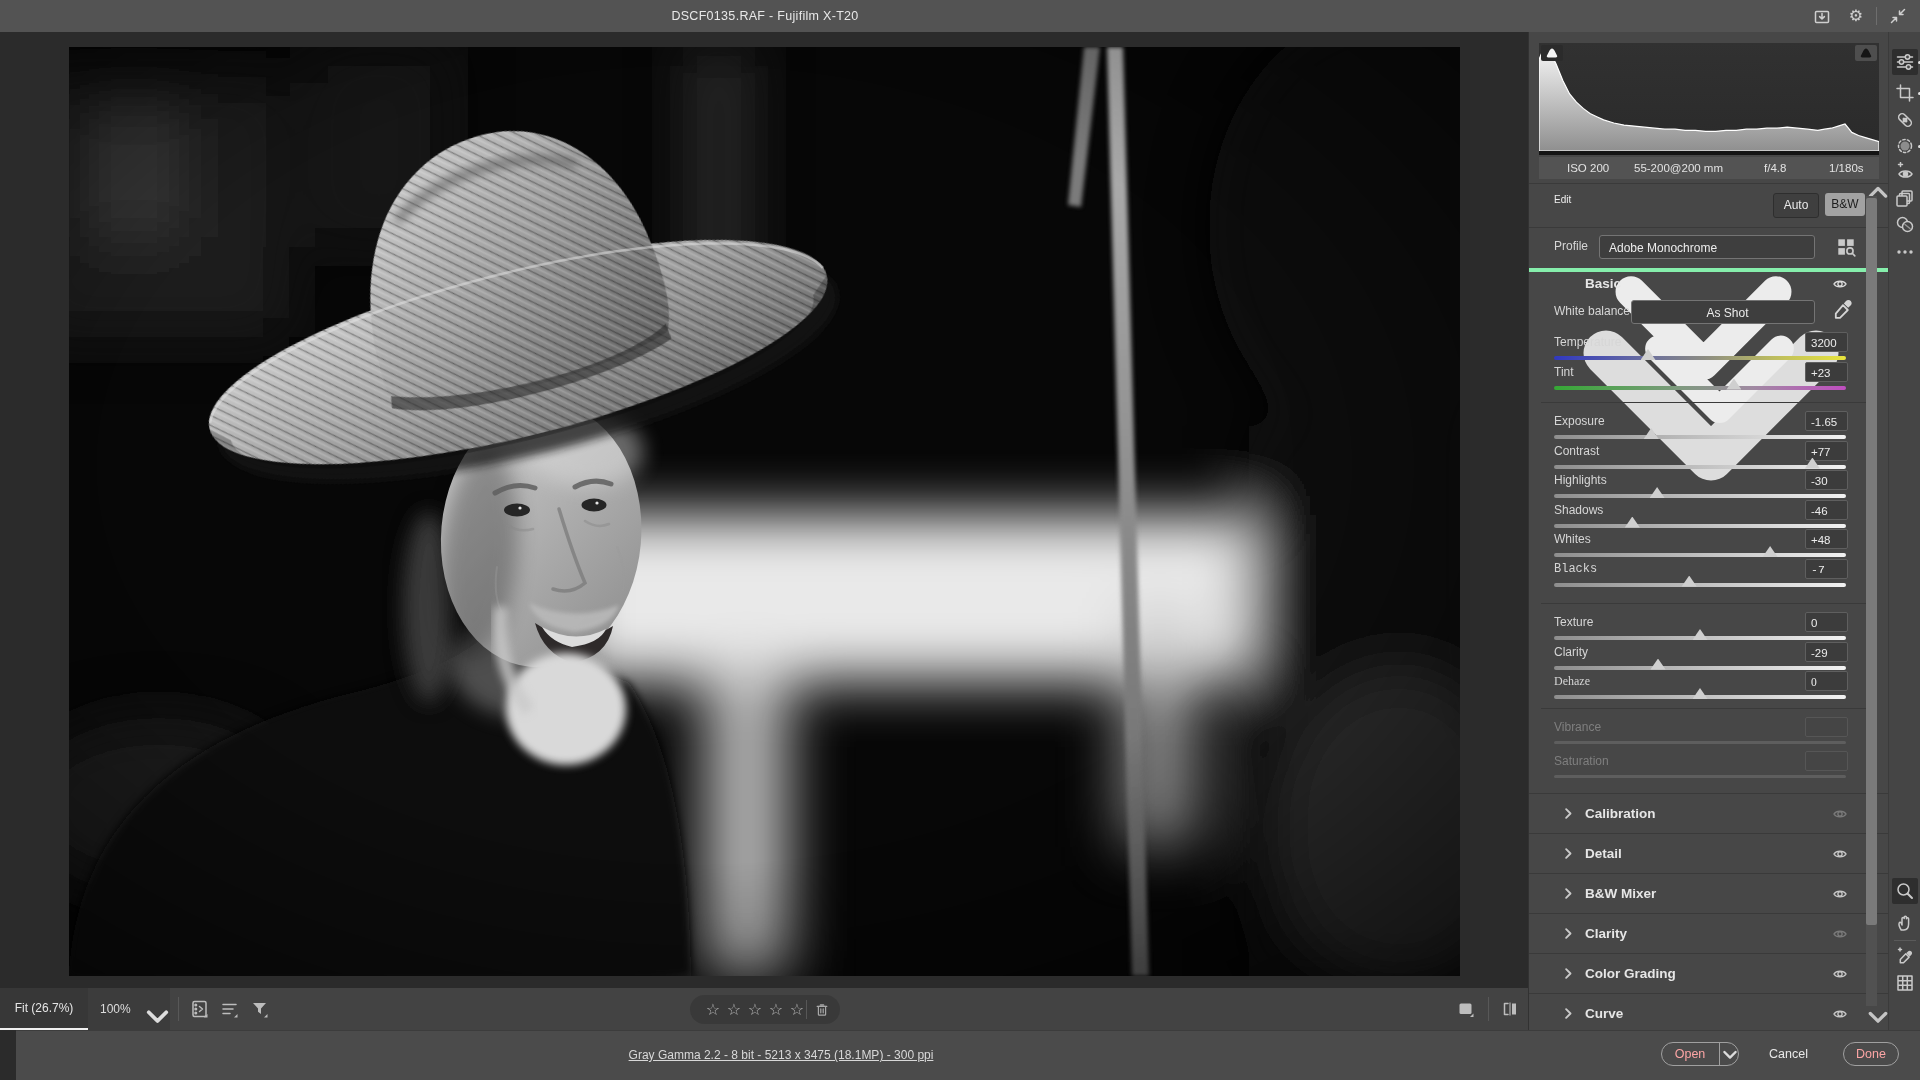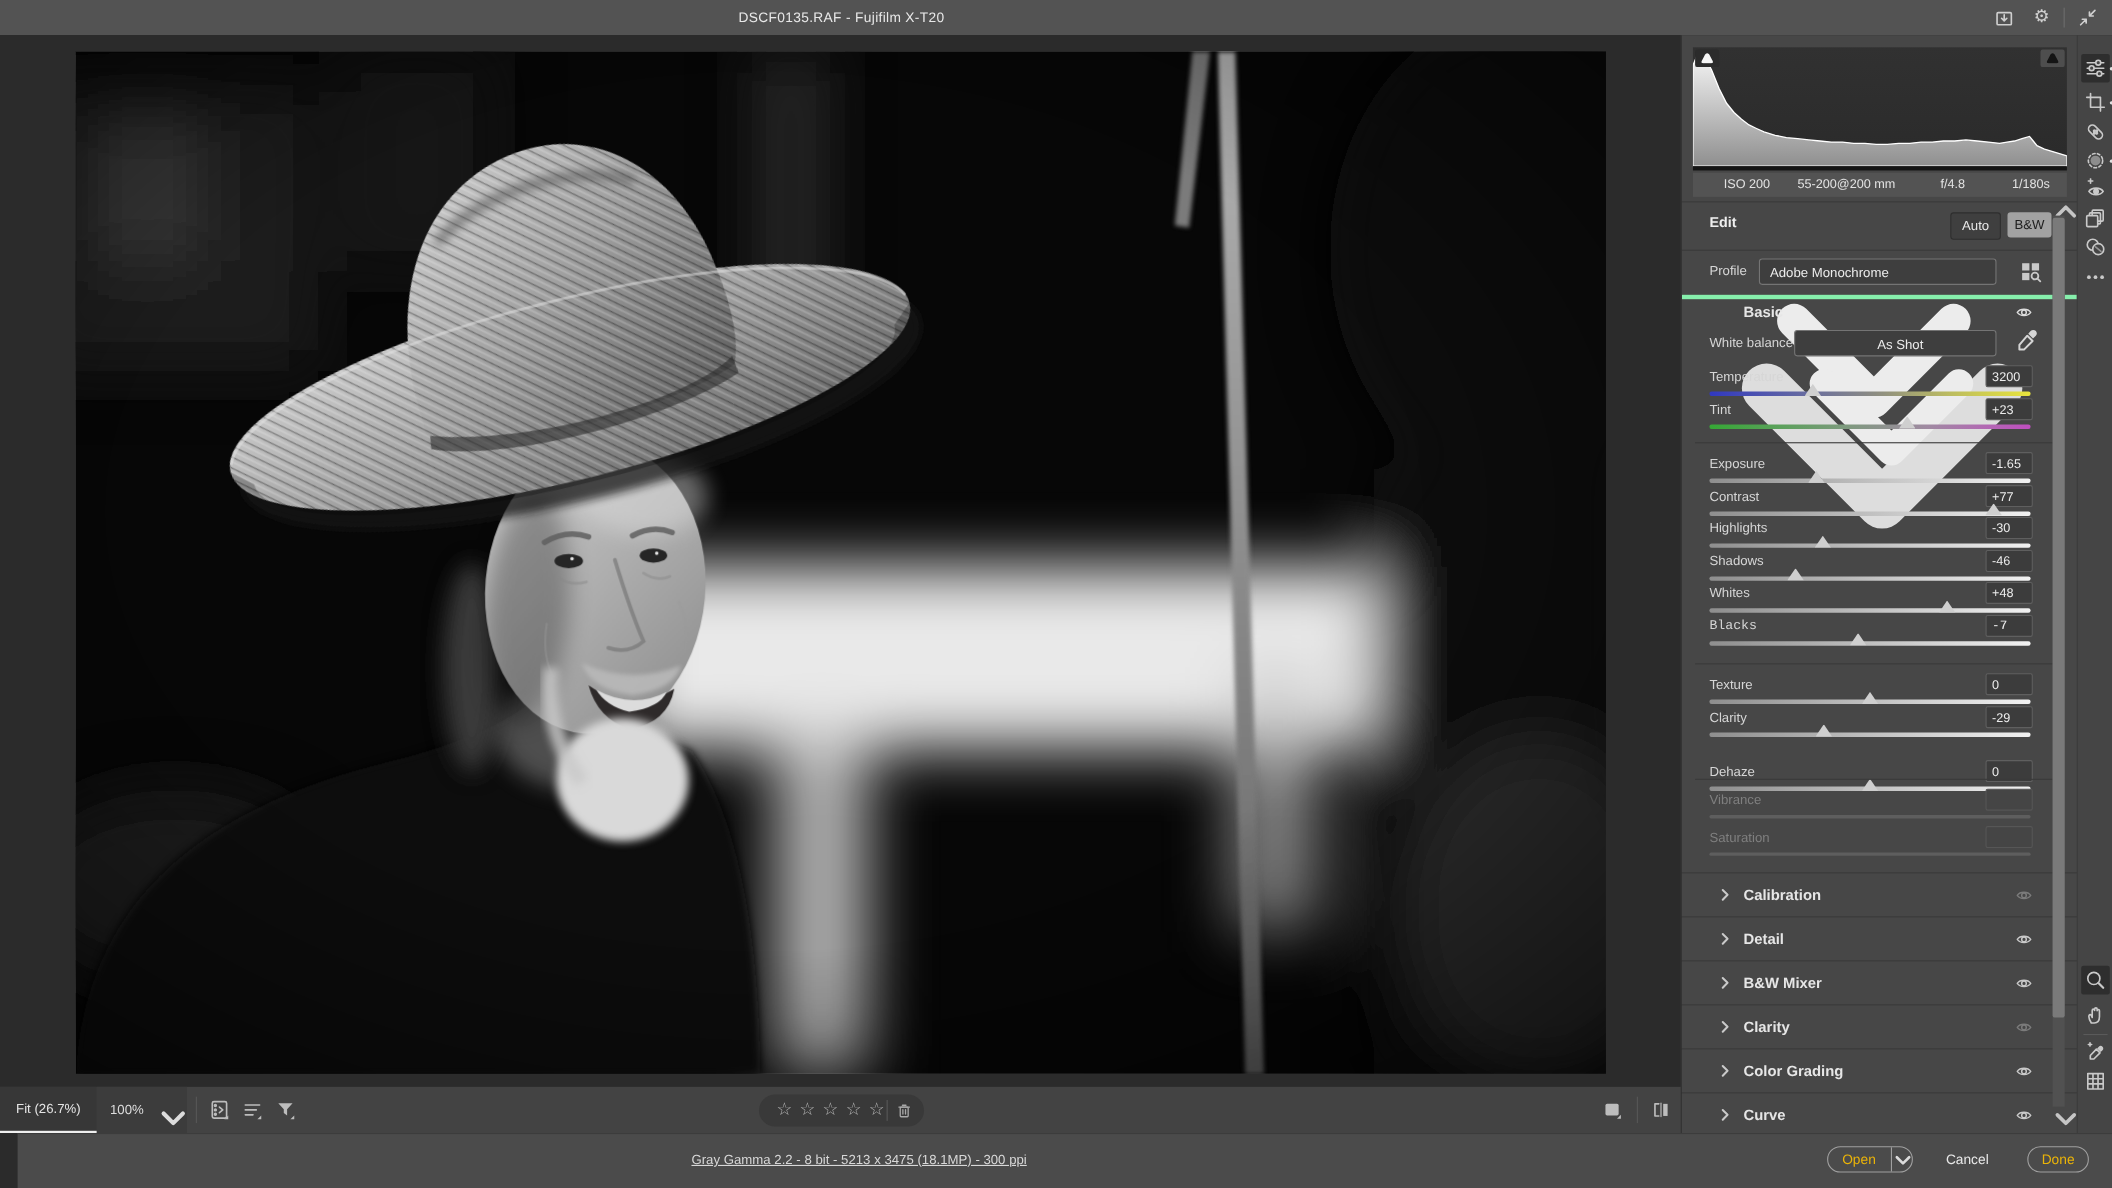--- a/index.html
+++ b/index.html
@@ -20,21 +20,21 @@
   
   .panel{position:absolute;left:1528px;top:32px;width:360px;height:998px;background:#474747;
          border-left:1px solid #323232;overflow:hidden;font-size:12px;}
   .hist{position:absolute;left:10px;top:11px;width:340px;height:112px;background:linear-gradient(#313131,#2a2a2a);}
   .clipbox{position:absolute;top:2px;width:22px;height:16px;border-radius:2px;background:#2b2b2b;cursor:pointer;}
   .clipbox svg{position:absolute;left:5px;top:3px;}
   .metabar{position:absolute;left:10px;top:125px;width:340px;height:22px;background:#535353;
            font-size:11.5px;color:#e2e2e2;}
   .metabar span{position:absolute;top:0;line-height:22px;white-space:nowrap;}
   .edit-hd{position:absolute;left:0;top:151px;width:360px;height:43px;border-bottom:1px solid #3a3a3a;border-top:1px solid #3a3a3a;}
-  .edit-title{position:absolute;left:25px;top:10px;font-size:13px;font-weight:bold;color:#efefef;}
+  .edit-title{position:absolute;left:25px;top:10px;font-size:10px;font-weight:normal;color:#efefef;}
   .btn-auto{position:absolute;left:244px;top:9px;width:44px;height:23px;border:1px solid #2e2e2e;border-radius:3px;
             background:#3f3f3f;color:#e8e8e8;font-size:12px;text-align:center;line-height:23px;cursor:pointer;}
   .btn-bw{position:absolute;left:296px;top:9px;width:40px;height:23px;border-radius:3px;background:#a2a2a2;
           color:#1d1d1d;font-size:12px;text-align:center;line-height:23px;cursor:pointer;}
   .profile-row{position:absolute;left:0;top:194px;width:360px;height:42px;border-bottom:4px solid #86efac;}
   .row-label{color:#d6d6d6;font-size:12px;}
   .dd{position:absolute;height:24px;background:#3e3e3e;border:1px solid #747474;border-radius:3px;
       color:#ececec;font-size:12px;line-height:24px;padding-left:9px;box-sizing:border-box;cursor:pointer;}
   .dd .chev{position:absolute;right:7px;top:4px;}
   .basic-hd{position:absolute;left:0;top:236px;width:360px;height:32px;cursor:pointer;}
@@ -80,21 +80,21 @@
   .vtb-sep{position:absolute;top:9px;width:1px;height:24px;background:#585858;}
   .vtb-icon{position:absolute;top:11px;width:20px;height:20px;color:#bdbdbd;cursor:pointer;}
   .stars-pill{position:absolute;left:690px;top:7px;width:150px;height:29px;background:#393939;border-radius:15px;}
   .star{position:absolute;top:0;width:22px;height:29px;line-height:29px;text-align:center;font-size:16px;color:#b4b4b4;cursor:pointer;}
   .pill-sep{position:absolute;left:116px;top:5px;width:1px;height:19px;background:#575757;}
   .trash{position:absolute;left:124px;top:7px;width:16px;height:16px;color:#a8a8a8;cursor:pointer;}
   
   .statusbar{position:absolute;left:0;top:1030px;width:1920px;height:50px;background:#4b4b4b;border-top:1px solid #3c3c3c;box-sizing:border-box;margin-left:16px;}
   .info-link{position:absolute;left:0;top:0;width:1530px;height:50px;line-height:46px;text-align:center;}
   .info-link a{color:#d8d8d8;font-size:12px;text-decoration:underline;cursor:pointer;}
-  .pillbtn{position:absolute;top:11px;height:24px;border:1px solid #a0a0a0;border-radius:13px;color:#eab308;
+  .pillbtn{position:absolute;top:11px;height:24px;border:1px solid #a0a0a0;border-radius:13px;color:#fca5a5;
            font-size:12.5px;text-align:center;box-sizing:border-box;cursor:pointer;background:transparent;}
   .open-main{position:absolute;left:0;top:0;width:56px;height:22px;line-height:22px;}
   .open-sep{position:absolute;left:57px;top:0;width:1px;height:22px;background:#a0a0a0;}
   .open-chev{position:absolute;left:60px;top:5px;color:#dcdcdc;}
   .cancel-btn{position:absolute;top:11px;height:24px;line-height:24px;color:#e8e8e8;font-size:12.5px;cursor:pointer;}
 </style>
 </head>
 <body>
 
 <div class="app">
@@ -346,21 +346,21 @@
           <span class="vbox">0</span>
           <div class="track neutral"></div>
           <div class="thumb" style="left: 138.5px;"></div>
         </div>
         <div class="srow" style="top: 612.5px;">
           <span class="lbl">Clarity</span>
           <span class="vbox">-29</span>
           <div class="track neutral"></div>
           <div class="thumb" style="left: 96.5px;"></div>
         </div>
-        <div class="srow" style="top: 662px;">
+        <div class="srow" style="top: 642px; font-family: Liberation Serif, serif;">
           <span class="lbl">Dehaze</span>
           <span class="vbox">0</span>
           <div class="track neutral"></div>
           <div class="thumb" style="left: 138.5px;"></div>
         </div>
         <div class="pdiv" style="top: 676px;"></div>
         <div class="srow dis" style="top: 688px;">
           <span class="lbl">Vibrance</span>
           <span class="vbox"></span>
           <div class="track disabled"></div>

